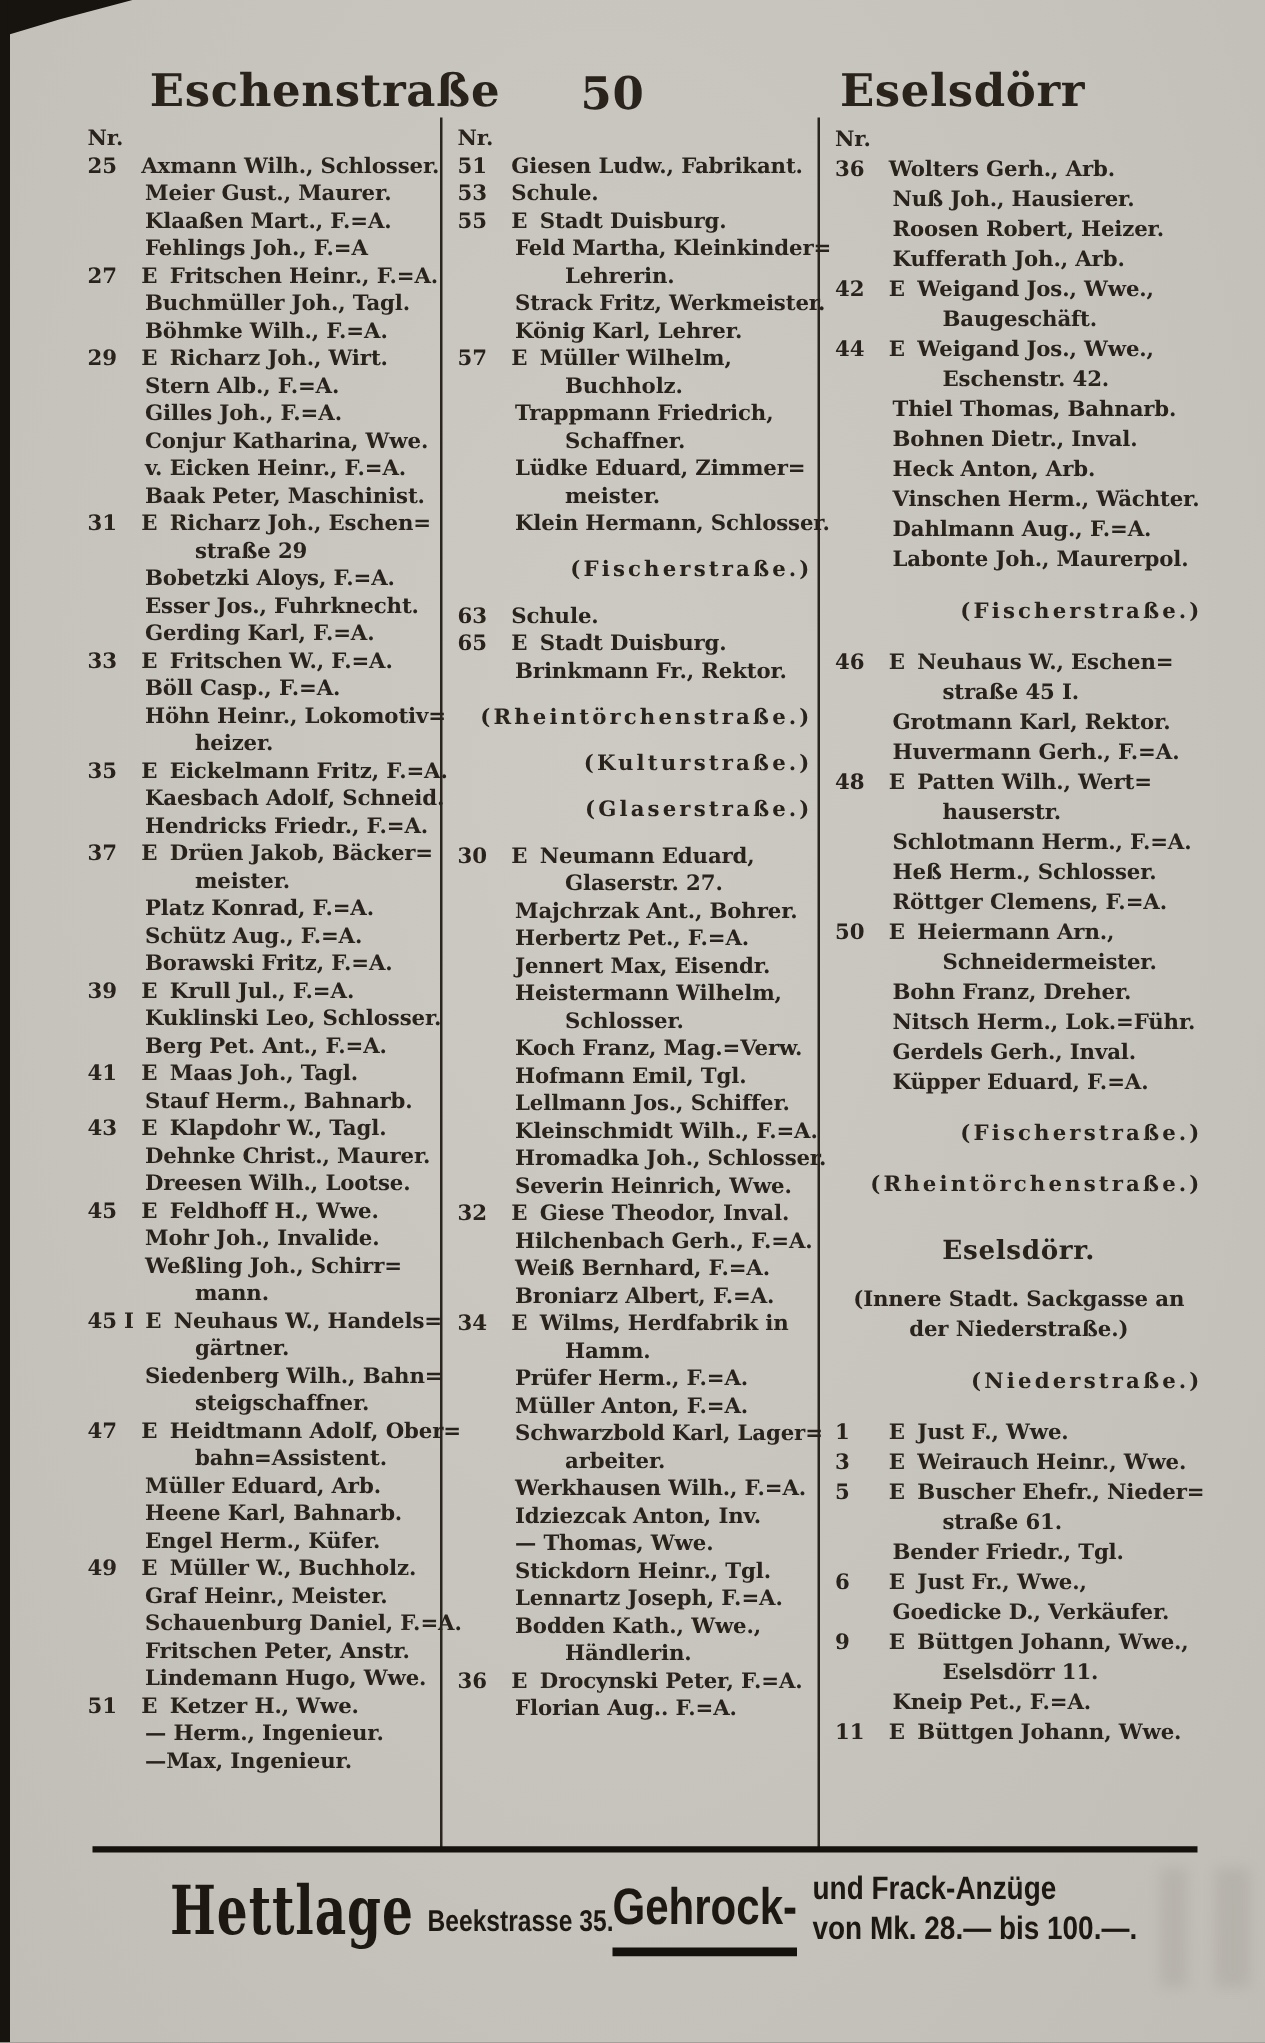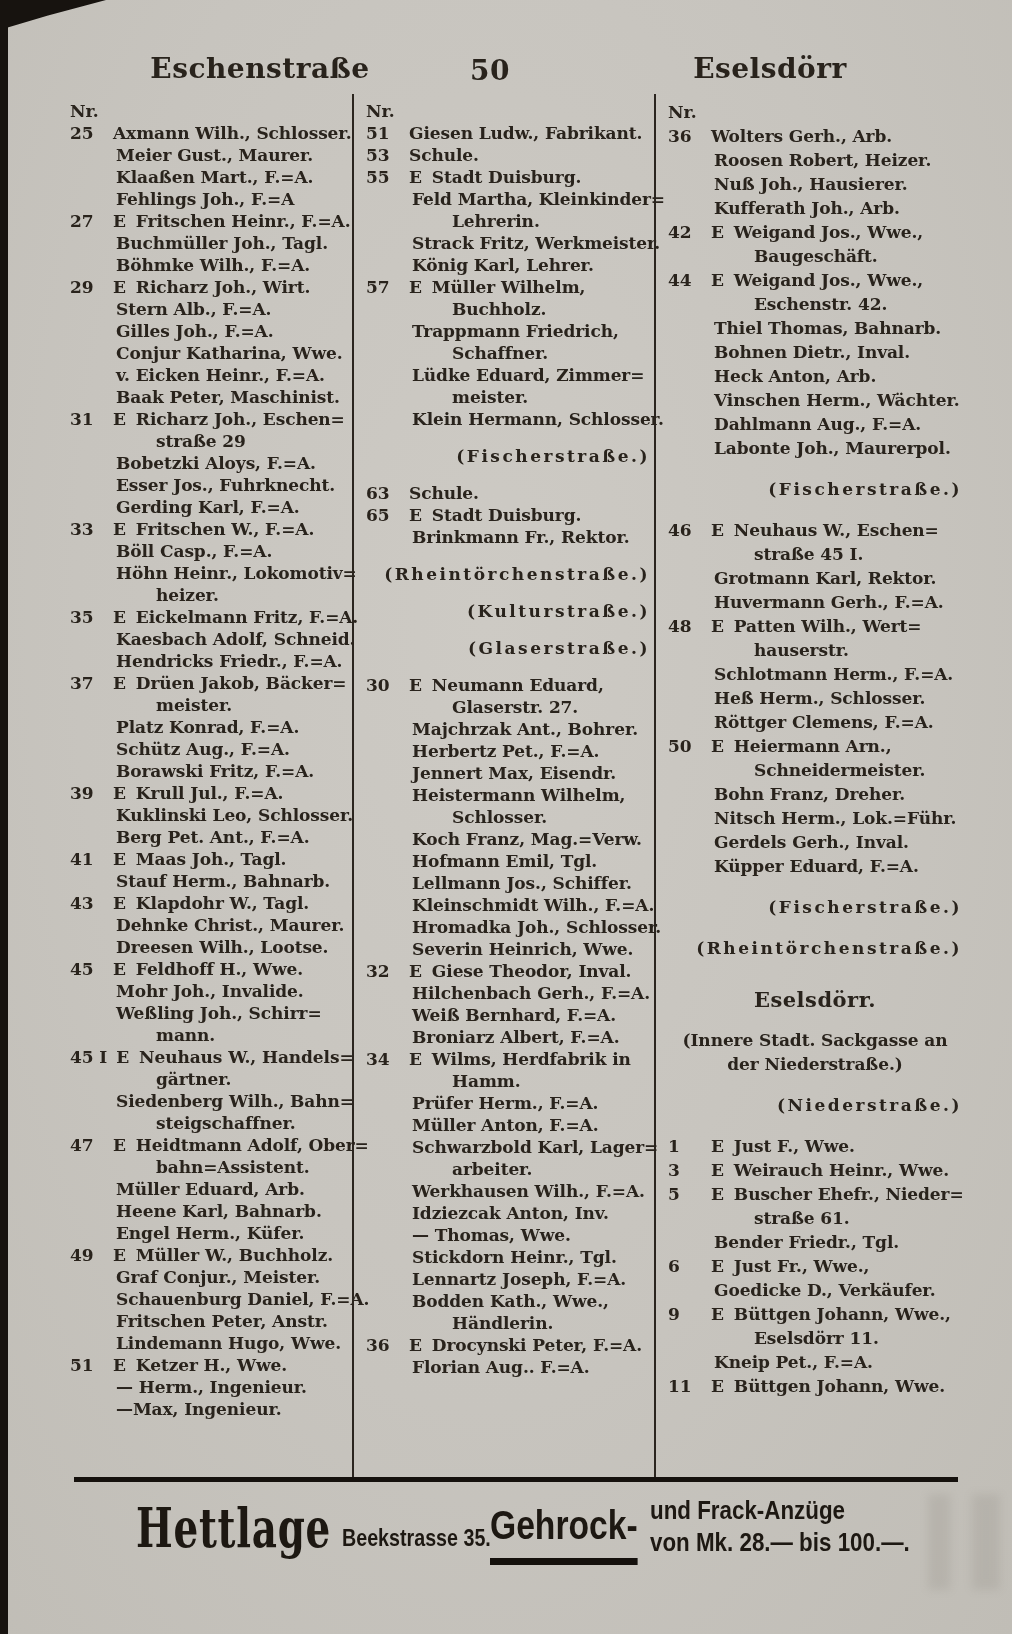--- a/index.html
+++ b/index.html
@@ -9,21 +9,21 @@
     font-family:"DejaVu Serif", serif;font-weight:700;color:#29231c;
   }
   
   .edge-left{position:absolute;left:0;top:0;width:8px;height:1634px;background:#17130f;}
   .edge-corner{position:absolute;left:6px;top:0;width:100px;height:28px;background:#17130f;
     clip-path:polygon(0 0,100% 0,42% 55%,0 100%);}
   .ghost{position:absolute;left:928px;top:1494px;width:72px;height:96px;
     background:linear-gradient(90deg,#6d675e 30%,transparent 32%,transparent 60%,#6d675e 62%);
     opacity:.13;filter:blur(5px);}
   
-  .rh span{position:absolute;font-size:28px;letter-spacing:.5px;}
+  .rh span{position:absolute;font-size:36px;letter-spacing:.5px;}
   .rh-left{left:105px;top:52px;width:310px;text-align:center;}
   .rh-center{left:438px;top:54px;width:104px;text-align:center;font-size:26px;}
   .rh-right{left:635px;top:52px;width:270px;text-align:center;}
   
   .vrule{position:absolute;top:94px;width:2px;height:1384px;background:#2b251f;}
   .vrule-1{left:352px;}
   .vrule-2{left:654px;}
   
   .col{position:absolute;top:100px;font-size:17px;letter-spacing:-.1px;}
   .col-0{left:70px;width:282px;}
@@ -116,21 +116,21 @@
         <div class="line entry"><span class="num">45 I</span><span class="owner">E</span><span>Neuhaus W., Handels=</span></div>
         <div class="line cont">gärtner.</div>
         <div class="line resident">Siedenberg Wilh., Bahn=</div>
         <div class="line cont">steigschaffner.</div>
         <div class="line entry"><span class="num">47</span><span class="owner">E</span><span>Heidtmann Adolf, Ober=</span></div>
         <div class="line cont">bahn=Assistent.</div>
         <div class="line resident">Müller Eduard, Arb.</div>
         <div class="line resident">Heene Karl, Bahnarb.</div>
         <div class="line resident">Engel Herm., Küfer.</div>
         <div class="line entry"><span class="num">49</span><span class="owner">E</span><span>Müller W., Buchholz.</span></div>
-        <div class="line resident">Graf Conjur., Meister.</div>
+        <div class="line resident">Graf Heinr., Meister.</div>
         <div class="line resident">Schauenburg Daniel, F.=A.</div>
         <div class="line resident">Fritschen Peter, Anstr.</div>
         <div class="line resident">Lindemann Hugo, Wwe.</div>
         <div class="line entry"><span class="num">51</span><span class="owner">E</span><span>Ketzer H., Wwe.</span></div>
         <div class="line resident">— Herm., Ingenieur.</div>
         <div class="line resident">—Max, Ingenieur.</div>
       </div>
   </div>
   <div class="col col-1">
     <div class="line nr">Nr.</div>
@@ -187,22 +187,22 @@
         <div class="line resident">Bodden Kath., Wwe.,</div>
         <div class="line cont">Händlerin.</div>
         <div class="line entry"><span class="num">36</span><span class="owner">E</span><span>Drocynski Peter, F.=A.</span></div>
         <div class="line resident">Florian Aug.. F.=A.</div>
       </div>
   </div>
   <div class="col col-2">
     <div class="line nr">Nr.</div>
     <div class="col-lines">
         <div class="line entry"><span class="num">36</span><span>Wolters Gerh., Arb.</span></div>
+        <div class="line resident">Nuß Joh., Hausierer.</div>
         <div class="line resident">Roosen Robert, Heizer.</div>
-        <div class="line resident">Nuß Joh., Hausierer.</div>
         <div class="line resident">Kufferath Joh., Arb.</div>
         <div class="line entry"><span class="num">42</span><span class="owner">E</span><span>Weigand Jos., Wwe.,</span></div>
         <div class="line cont">Baugeschäft.</div>
         <div class="line entry"><span class="num">44</span><span class="owner">E</span><span>Weigand Jos., Wwe.,</span></div>
         <div class="line cont">Eschenstr. 42.</div>
         <div class="line resident">Thiel Thomas, Bahnarb.</div>
         <div class="line resident">Bohnen Dietr., Inval.</div>
         <div class="line resident">Heck Anton, Arb.</div>
         <div class="line resident">Vinschen Herm., Wächter.</div>
         <div class="line resident">Dahlmann Aug., F.=A.</div>

